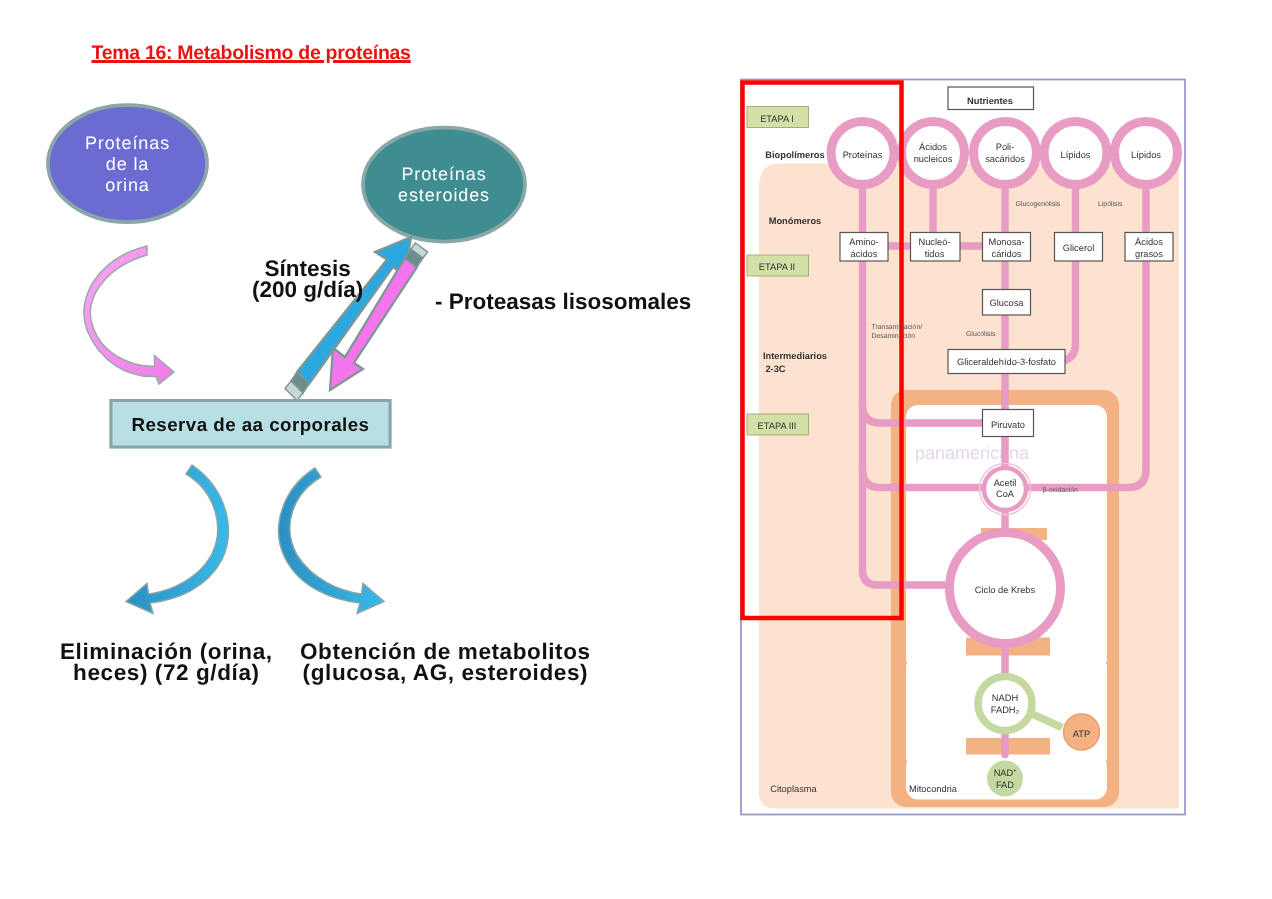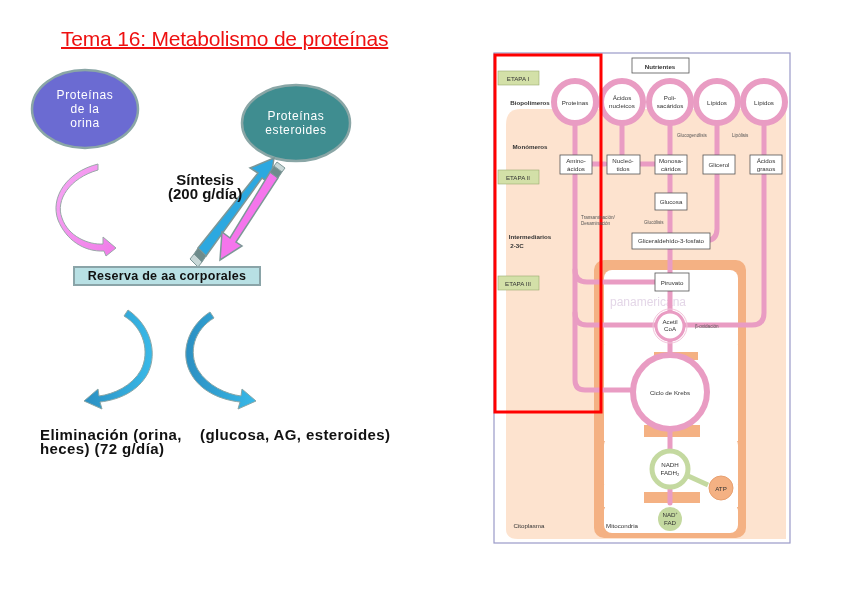--- a/index.html
+++ b/index.html
@@ -1,21 +1,21 @@
 <!DOCTYPE html>
 <html><head>
 <meta charset="utf-8">
 <style>
   html, body { margin:0; padding:0; background:#ffffff; }
   body { width:848px; height:599px; position:relative; overflow:hidden; font-family:"Liberation Sans", sans-serif; }
   .abs { position:absolute; }
-  #title { left:61px; top:27px; font-size:21px; font-weight:normal; color:#ee1111; text-decoration:underline; text-decoration-thickness:2px; white-space:nowrap; letter-spacing:-0.2px; }
+  #title { left:61px; top:27px; font-size:13px; font-weight:bold; color:#ee1111; text-decoration:underline; text-decoration-thickness:2px; white-space:nowrap; letter-spacing:-0.2px; }
   .ellipse-label { color:#ffffff; font-size:12px; text-align:center; line-height:14px; letter-spacing:0.6px; }
   .bold-txt { font-weight:bold; color:#111; font-size:15px; line-height:14px; white-space:nowrap; }
-  #reserva { left:73px; top:266px; width:188px; height:20px; background:#b8e0e4; border:2px solid #8aa4a8; box-sizing:border-box; display:flex; align-items:center; justify-content:center; font-weight:bold; font-size:12.5px; color:#111; letter-spacing:0.3px; }
+  #reserva { left:73px; top:266px; width:188px; height:33px; background:#b8e0e4; border:2px solid #8aa4a8; box-sizing:border-box; display:flex; align-items:center; justify-content:center; font-weight:bold; font-size:12.5px; color:#111; letter-spacing:0.3px; }
   svg text { font-family:"Liberation Sans", sans-serif; }
 </style>
 </head>
 <body>
 
 <div id="title" class="abs">Tema 16: Metabolismo de proteínas</div>
 
 <svg class="abs" style="left:0;top:0" width="490" height="470">
   <defs>
     <linearGradient id="pinkGrad" x1="0" y1="0" x2="1" y2="1">
@@ -66,29 +66,31 @@
   <div>Proteínas</div>
   <div>esteroides</div>
 </div>
 
 <div class="abs bold-txt" style="left:168px;top:173px;text-align:center;">
   <div>Síntesis</div>
   <div>(200 g/día)</div>
 </div>
 
 <div class="abs bold-txt" style="left:286px;top:195px;">
+  <div style="padding-left:4px">- Proteasas lisosomales</div>
 </div>
 
 <div id="reserva" class="abs">Reserva de aa corporales</div>
 
-<div class="abs bold-txt" style="left:40px;top:428px;text-align:left;letter-spacing:0.4px;">
+<div class="abs bold-txt" style="left:40px;top:428px;text-align:center;letter-spacing:0.4px;">
   <div>Eliminación (orina,</div>
   <div>heces) (72 g/día)</div>
 </div>
 <div class="abs bold-txt" style="left:200px;top:428px;text-align:center;letter-spacing:0.4px;">
+  <div>Obtención de metabolitos</div>
   <div>(glucosa, AG, esteroides)</div>
 </div>
 
 <svg class="abs" style="left:490px;top:45px" width="310" height="510">
 
   <rect x="4" y="8" width="296" height="490" fill="#ffffff" stroke="#9a9ac8" stroke-width="1.2"></rect>
 
   <path d="M30,64 Q16,64 16,80 L16,484 Q16,494 28,494 L296,494 L296,64 Z" fill="#fde3cf"></path>
 
   <rect x="104" y="215" width="152" height="278" rx="10" fill="#f4b183"></rect>

